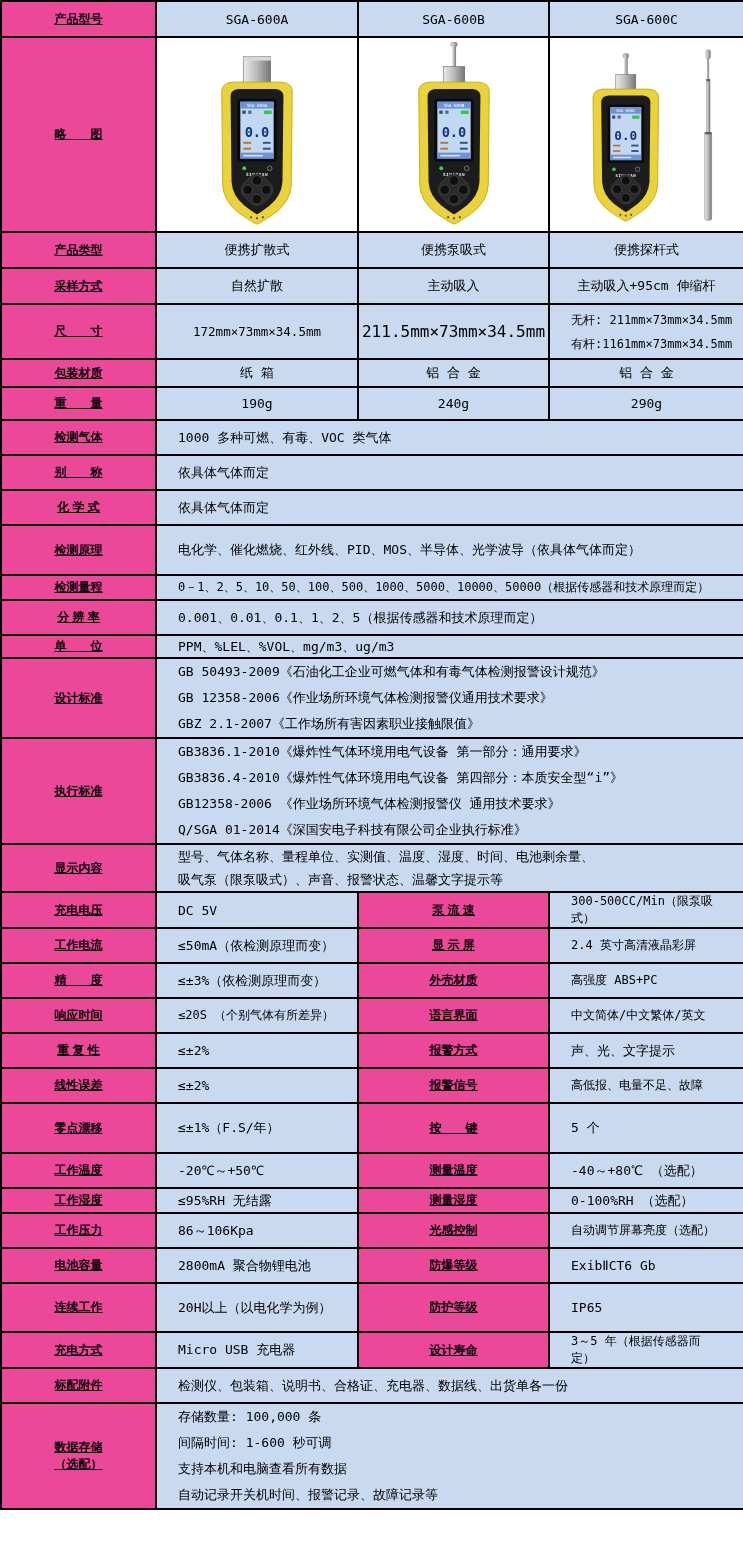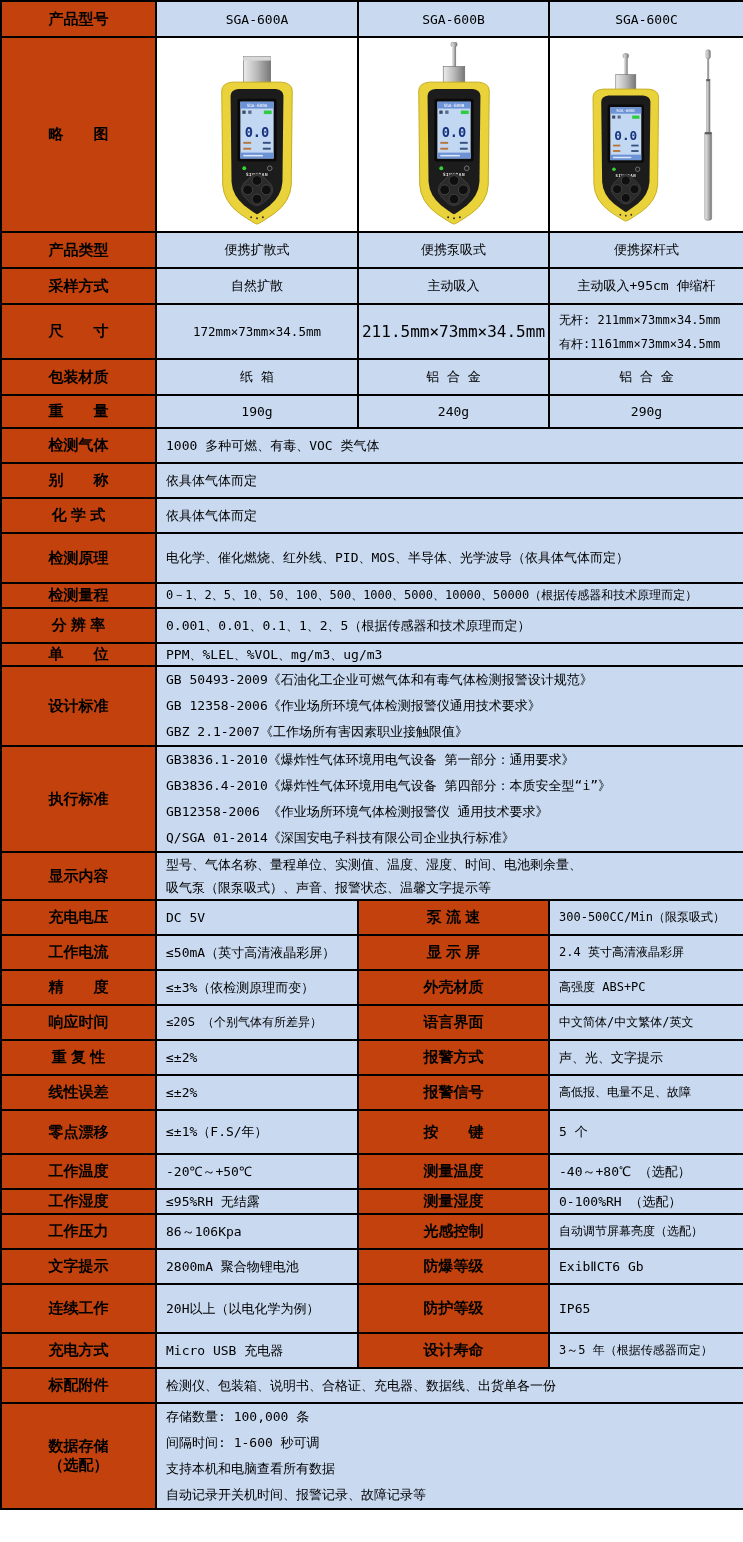--- a/index.html
+++ b/index.html
@@ -1,25 +1,25 @@
 <!DOCTYPE html>
 <html><head>
 <meta charset="utf-8">
 <style>
   html,body{margin:0;padding:0;background:#ffffff;}
   .wrap{width:743px;margin:0;}
   table{border-collapse:collapse;width:743px;table-layout:fixed;
         font-family:"Liberation Sans",sans-serif;color:#000;}
   td{border:2px solid #000;overflow:hidden;vertical-align:middle;}
-  td.lbl{background:#c2410c;font-weight:bold;text-align:center;font-size:15px;
-         font-family:"Liberation Sans",sans-serif;}
+  td.lbl{background:#ec4899;font-weight:bold;text-align:center;font-size:12px;
+         font-family:"Liberation Sans",sans-serif;text-decoration:underline;}
   td.val{background:#C8D9F0;font-size:13px;
          font-family:"DejaVu Sans Mono","Liberation Sans",sans-serif;}
   td.c{text-align:center;}
-  td.l{text-align:left;padding:0 9px;}
+  td.l{text-align:left;padding:0 21px;}
   td.img{background:#ffffff;text-align:center;vertical-align:middle;padding:2px 0;border-radius:31px;}
   .ln{line-height:26px;white-space:nowrap;}
   .ln2{line-height:23px;white-space:nowrap;}
   .lnsz{line-height:24px;white-space:nowrap;}
   .lbl .sub{font-weight:bold;}
   svg{display:block;margin:0 auto;}
   svg text{font-family:"DejaVu Sans Mono",monospace;}
 </style>
 </head>
 <body>
@@ -203,21 +203,21 @@
 </tr>
 <tr style="height:55px">
   <td class="lbl">尺　　寸</td>
   <td class="val c" style="font-size:12.5px">172mm×73mm×34.5mm</td>
   <td class="val c" style="font-size:16px">211.5mm×73mm×34.5mm</td>
   <td class="val l" style="font-size:12px">
     <div class="lnsz">无杆: 211mm×73mm×34.5mm</div>
     <div class="lnsz">有杆:1161mm×73mm×34.5mm</div>
   </td>
 </tr>
-<tr style="height:36px">
+<tr style="height:28px">
   <td class="lbl">包装材质</td>
   <td class="val c">纸 箱</td>
   <td class="val c">铝 合 金</td>
   <td class="val c">铝 合 金</td>
 </tr>
 <tr style="height:33px">
   <td class="lbl">重　　量</td>
   <td class="val c">190g</td>
   <td class="val c">240g</td>
   <td class="val c">290g</td>
@@ -280,21 +280,21 @@
 </tr>
 
 <tr style="height:35px">
   <td class="lbl">充电电压</td>
   <td class="val l">DC 5V</td>
   <td class="lbl">泵 流 速</td>
   <td class="val l" style="font-size:12px">300-500CC/Min（限泵吸式）</td>
 </tr>
 <tr style="height:35px">
   <td class="lbl">工作电流</td>
-  <td class="val l">≤50mA（英寸高清液晶彩屏）</td>
+  <td class="val l">≤50mA（依检测原理而变）</td>
   <td class="lbl">显 示 屏</td>
   <td class="val l" style="font-size:12px">2.4 英寸高清液晶彩屏</td>
 </tr>
 <tr style="height:35px">
   <td class="lbl">精　　度</td>
   <td class="val l">≤±3%（依检测原理而变）</td>
   <td class="lbl">外壳材质</td>
   <td class="val l" style="font-size:12px">高强度 ABS+PC</td>
 </tr>
 <tr style="height:35px">
@@ -308,21 +308,21 @@
   <td class="val l">≤±2%</td>
   <td class="lbl">报警方式</td>
   <td class="val l">声、光、文字提示</td>
 </tr>
 <tr style="height:35px">
   <td class="lbl">线性误差</td>
   <td class="val l">≤±2%</td>
   <td class="lbl">报警信号</td>
   <td class="val l" style="font-size:12px">高低报、电量不足、故障</td>
 </tr>
-<tr style="height:44px">
+<tr style="height:50px">
   <td class="lbl">零点漂移</td>
   <td class="val l">≤±1%（F.S/年）</td>
   <td class="lbl">按　　键</td>
   <td class="val l">5 个</td>
 </tr>
 <tr style="height:35px">
   <td class="lbl">工作温度</td>
   <td class="val l">-20℃～+50℃</td>
   <td class="lbl">测量温度</td>
   <td class="val l">-40～+80℃ （选配）</td>
@@ -333,21 +333,21 @@
   <td class="lbl">测量湿度</td>
   <td class="val l">0-100%RH （选配）</td>
 </tr>
 <tr style="height:35px">
   <td class="lbl">工作压力</td>
   <td class="val l">86～106Kpa</td>
   <td class="lbl">光感控制</td>
   <td class="val l" style="font-size:12px">自动调节屏幕亮度（选配）</td>
 </tr>
 <tr style="height:35px">
-  <td class="lbl">文字提示</td>
+  <td class="lbl">电池容量</td>
   <td class="val l">2800mA 聚合物锂电池</td>
   <td class="lbl">防爆等级</td>
   <td class="val l">ExibⅡCT6 Gb</td>
 </tr>
 <tr style="height:49px">
   <td class="lbl">连续工作</td>
   <td class="val l">20H以上（以电化学为例）</td>
   <td class="lbl">防护等级</td>
   <td class="val l">IP65</td>
 </tr>

